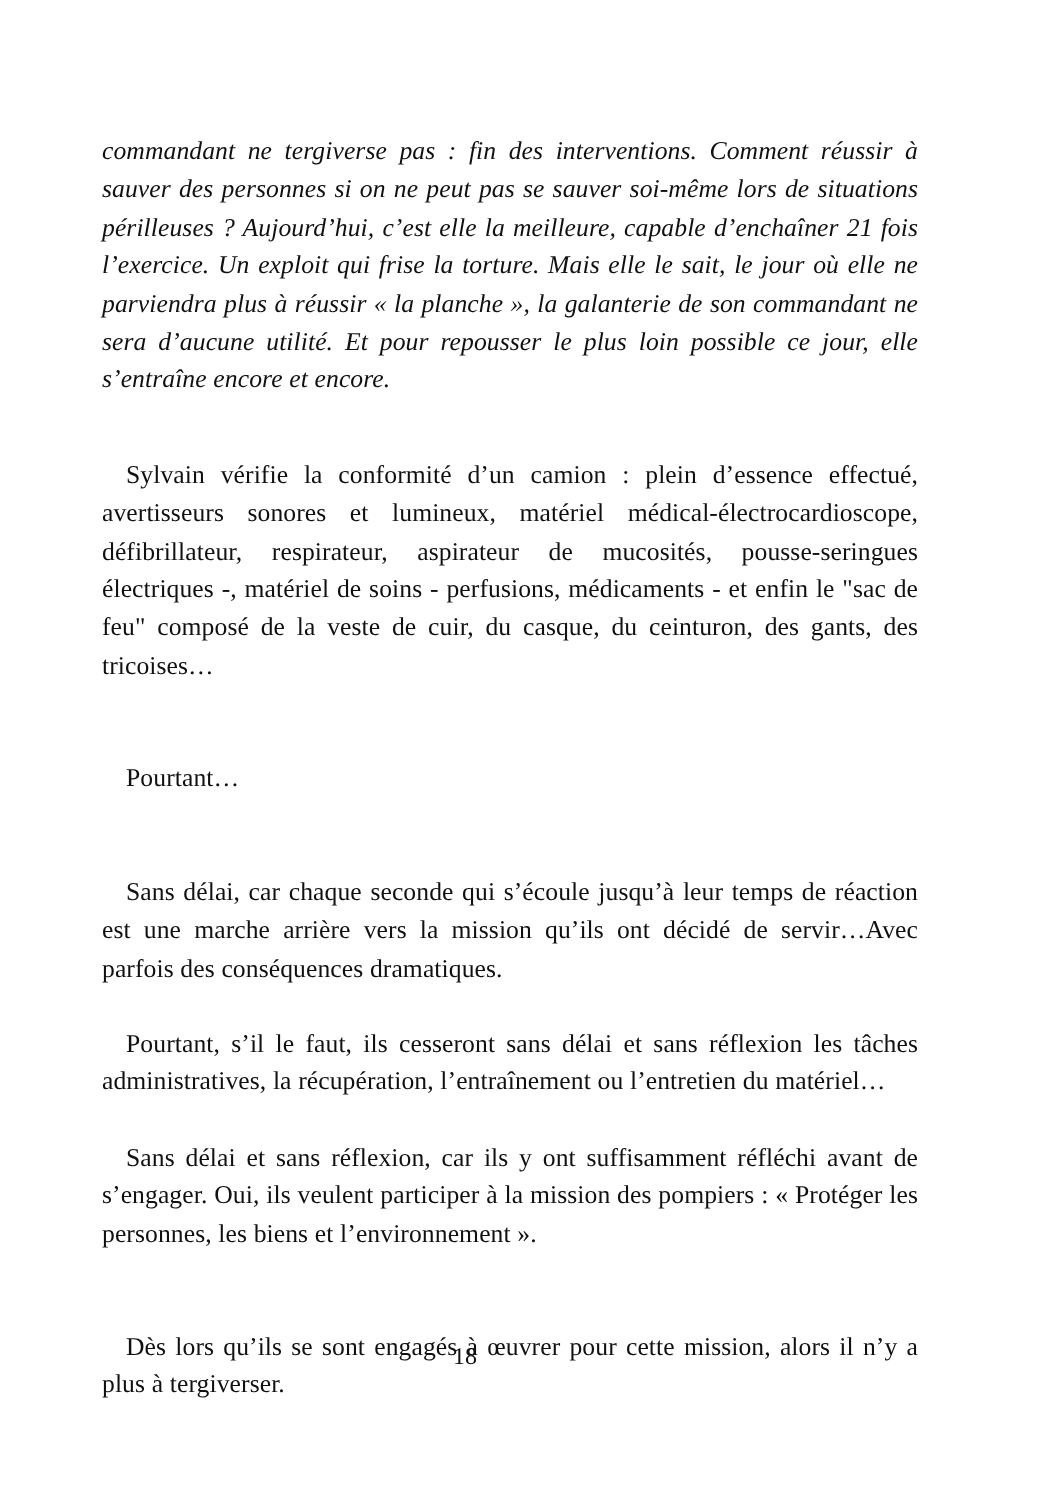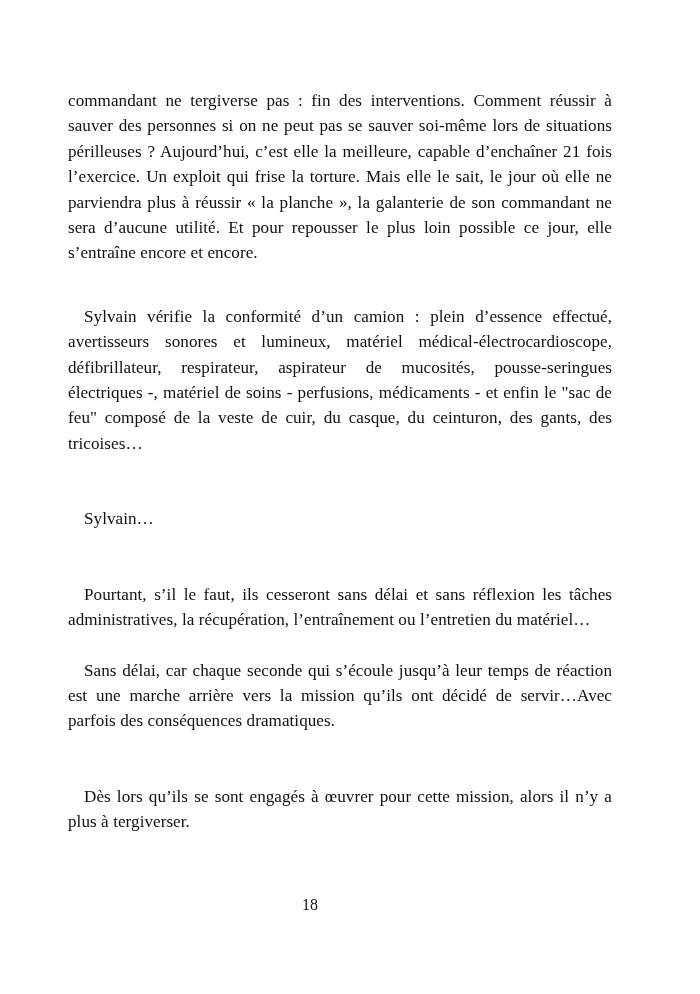--- a/index.html
+++ b/index.html
@@ -41,20 +41,21 @@
     text-justify: inter-word;
     text-indent: 0;
     letter-spacing: 0.05px;
     word-spacing: 0.1px;
     hyphens: none;
   }
 
   
   p.no-indent {
     text-indent: 0;
+    font-style: italic;
   }
 
   
   p.indent {
     text-indent: 16px;
     margin-top: 25px;
   }
 
   
   .gap-line {
@@ -90,28 +91,29 @@
 
     <p class="body-par no-indent">commandant ne tergiverse pas : fin des interventions. Comment réussir à sauver des personnes si on ne peut pas se sauver soi-même lors de situations périlleuses ? Aujourd’hui, c’est elle la meilleure, capable d’enchaîner 21 fois l’exercice. Un exploit qui frise la torture. Mais elle le sait, le jour où elle ne parviendra plus à réussir « la planche », la galanterie de son commandant ne sera d’aucune utilité. Et pour repousser le plus loin possible ce jour, elle s’entraîne encore et encore.</p>
 
     <div class="gap-line"></div>
 
     <p class="body-par indent">Sylvain vérifie la conformité d’un camion : plein d’essence effectué, avertisseurs sonores et lumineux, matériel médical-électrocardioscope, défibrillateur, respirateur, aspirateur de mucosités, pousse-seringues électriques -, matériel de soins - perfusions, médicaments - et enfin le "sac de feu" composé de la veste de cuir, du casque, du ceinturon, des gants, des tricoises…</p>
 
 
     <div class="gap-line-full"></div>
 
-    <p class="body-par indent">Sylvain…</p>
+    <p class="body-par indent">Pourtant…</p>
 
     <div class="gap-line-full"></div>
 
+    <p class="body-par indent">Sans délai, car chaque seconde qui s’écoule jusqu’à leur temps de réaction est une marche arrière vers la mission qu’ils ont décidé de servir…Avec parfois des conséquences dramatiques.</p>
+
     <p class="body-par indent">Pourtant, s’il le faut, ils cesseront sans délai et sans réflexion les tâches administratives, la récupération, l’entraînement ou l’entretien du matériel…</p>
 
-    <p class="body-par indent">Sans délai, car chaque seconde qui s’écoule jusqu’à leur temps de réaction est une marche arrière vers la mission qu’ils ont décidé de servir…Avec parfois des conséquences dramatiques.</p>
-
+    <p class="body-par indent">Sans délai et sans réflexion, car ils y ont suffisamment réfléchi avant de s’engager. Oui, ils veulent participer à la mission des pompiers :  « Protéger les personnes, les biens et l’environnement ».</p>
 
     <div class="gap-line-full"></div>
 
     <p class="body-par indent">Dès lors qu’ils se sont engagés à œuvrer pour cette mission, alors il n’y a plus à tergiverser.</p>
 
   </div>
 
   <div class="page-number">18</div>
 
 </div>

